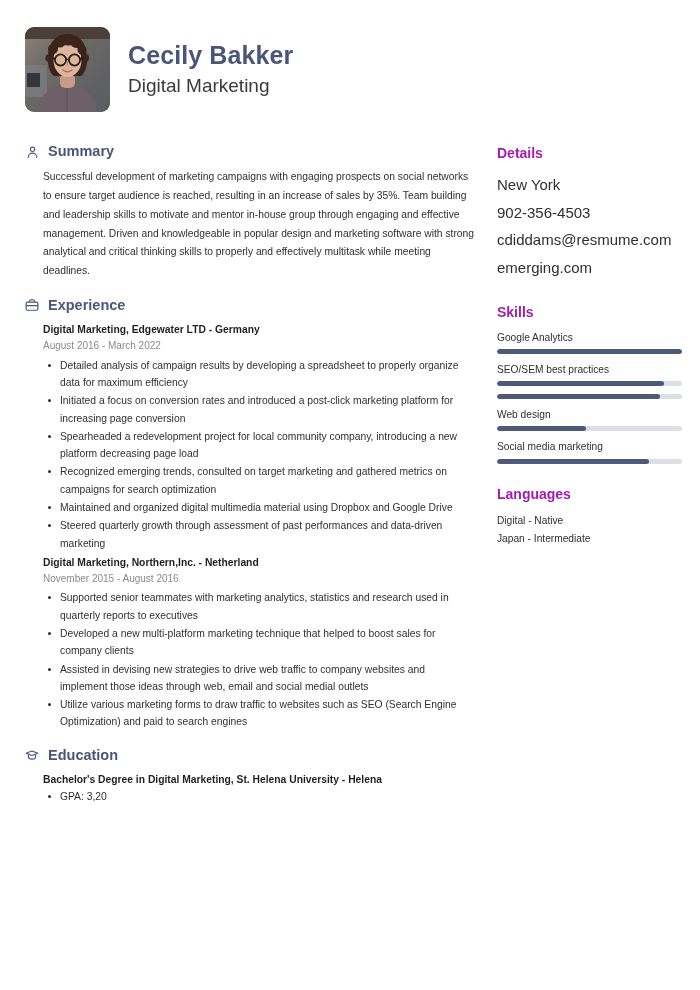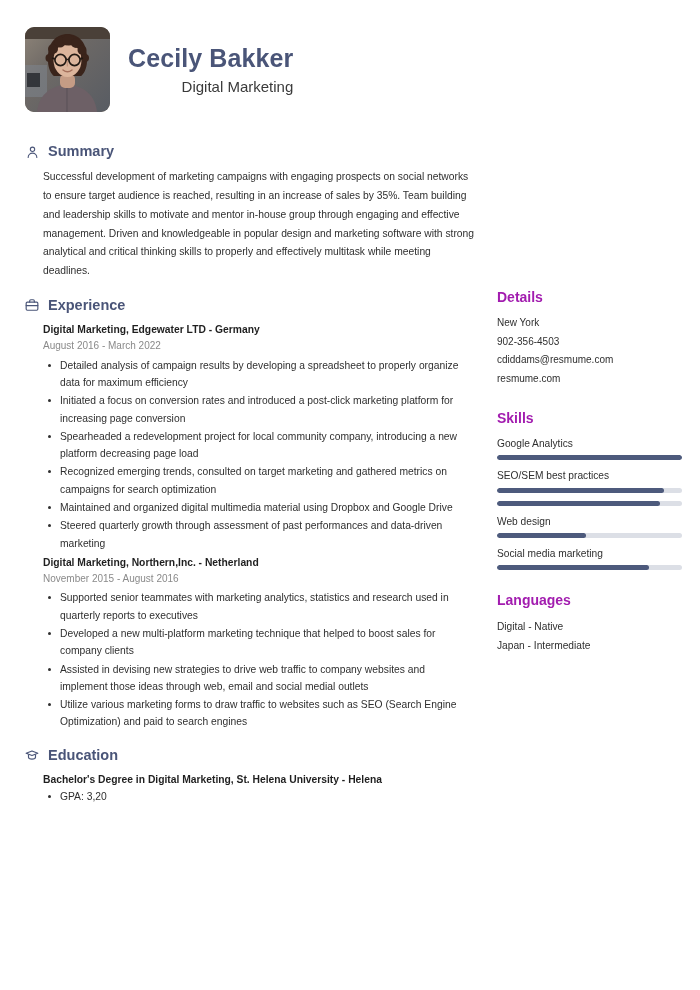--- a/index.html
+++ b/index.html
@@ -49,29 +49,28 @@
 
   .full-name {
     font-size: 25px;
     font-weight: bold;
     color: #4a5578;
     letter-spacing: 0.1px;
     line-height: 1.2;
   }
 
   .job-title {
-    font-size: 15px;
+    font-size: 19px;
     color: #3a3a3a;
     margin-top: 5px;
     line-height: 1.2;
-    text-align: right;
-  }
-
-  
-  .columns { display: flex; gap: 22px; align-items: center; }
+  }
+
+  
+  .columns { display: flex; gap: 22px; }
   .col-main { width: 450px; flex: 0 0 450px; }
   .col-side { width: 185px; flex: 0 0 185px; padding-top: 2px; }
 
   
   .section { margin-bottom: 16px; }
 
   .section-head {
     display: flex;
     align-items: center;
     gap: 9px;
@@ -148,21 +147,21 @@
 
   .side-title {
     font-size: 14px;
     font-weight: bold;
     color: #a21caf;
     margin-bottom: 9px;
     line-height: 1.2;
   }
 
   .detail-line {
-    font-size: 10px;
+    font-size: 15px;
     color: #2f2f2f;
     line-height: 1.85;
   }
 
   .skill { margin-bottom: 8px; }
 
   .skill-label {
     font-size: 10.2px;
     color: #2f2f2f;
     line-height: 1.5;
@@ -323,21 +322,21 @@
 
     </div>
 
     <div class="col-side">
 
       <div class="side-section">
         <div class="side-title">Details</div>
         <div class="detail-line">New York</div>
         <div class="detail-line">902-356-4503</div>
         <div class="detail-line">cdiddams@resmume.com</div>
-        <div class="detail-line">resmume.com</div>
+        <div class="detail-line">emerging.com</div>
       </div>
 
       <div class="side-section">
         <div class="side-title">Skills</div>
 
         <div class="skill">
           <div class="skill-label">Google Analytics</div>
           <div class="skill-track">
             <div class="skill-fill" style="width: 100%;"></div>
           </div>

